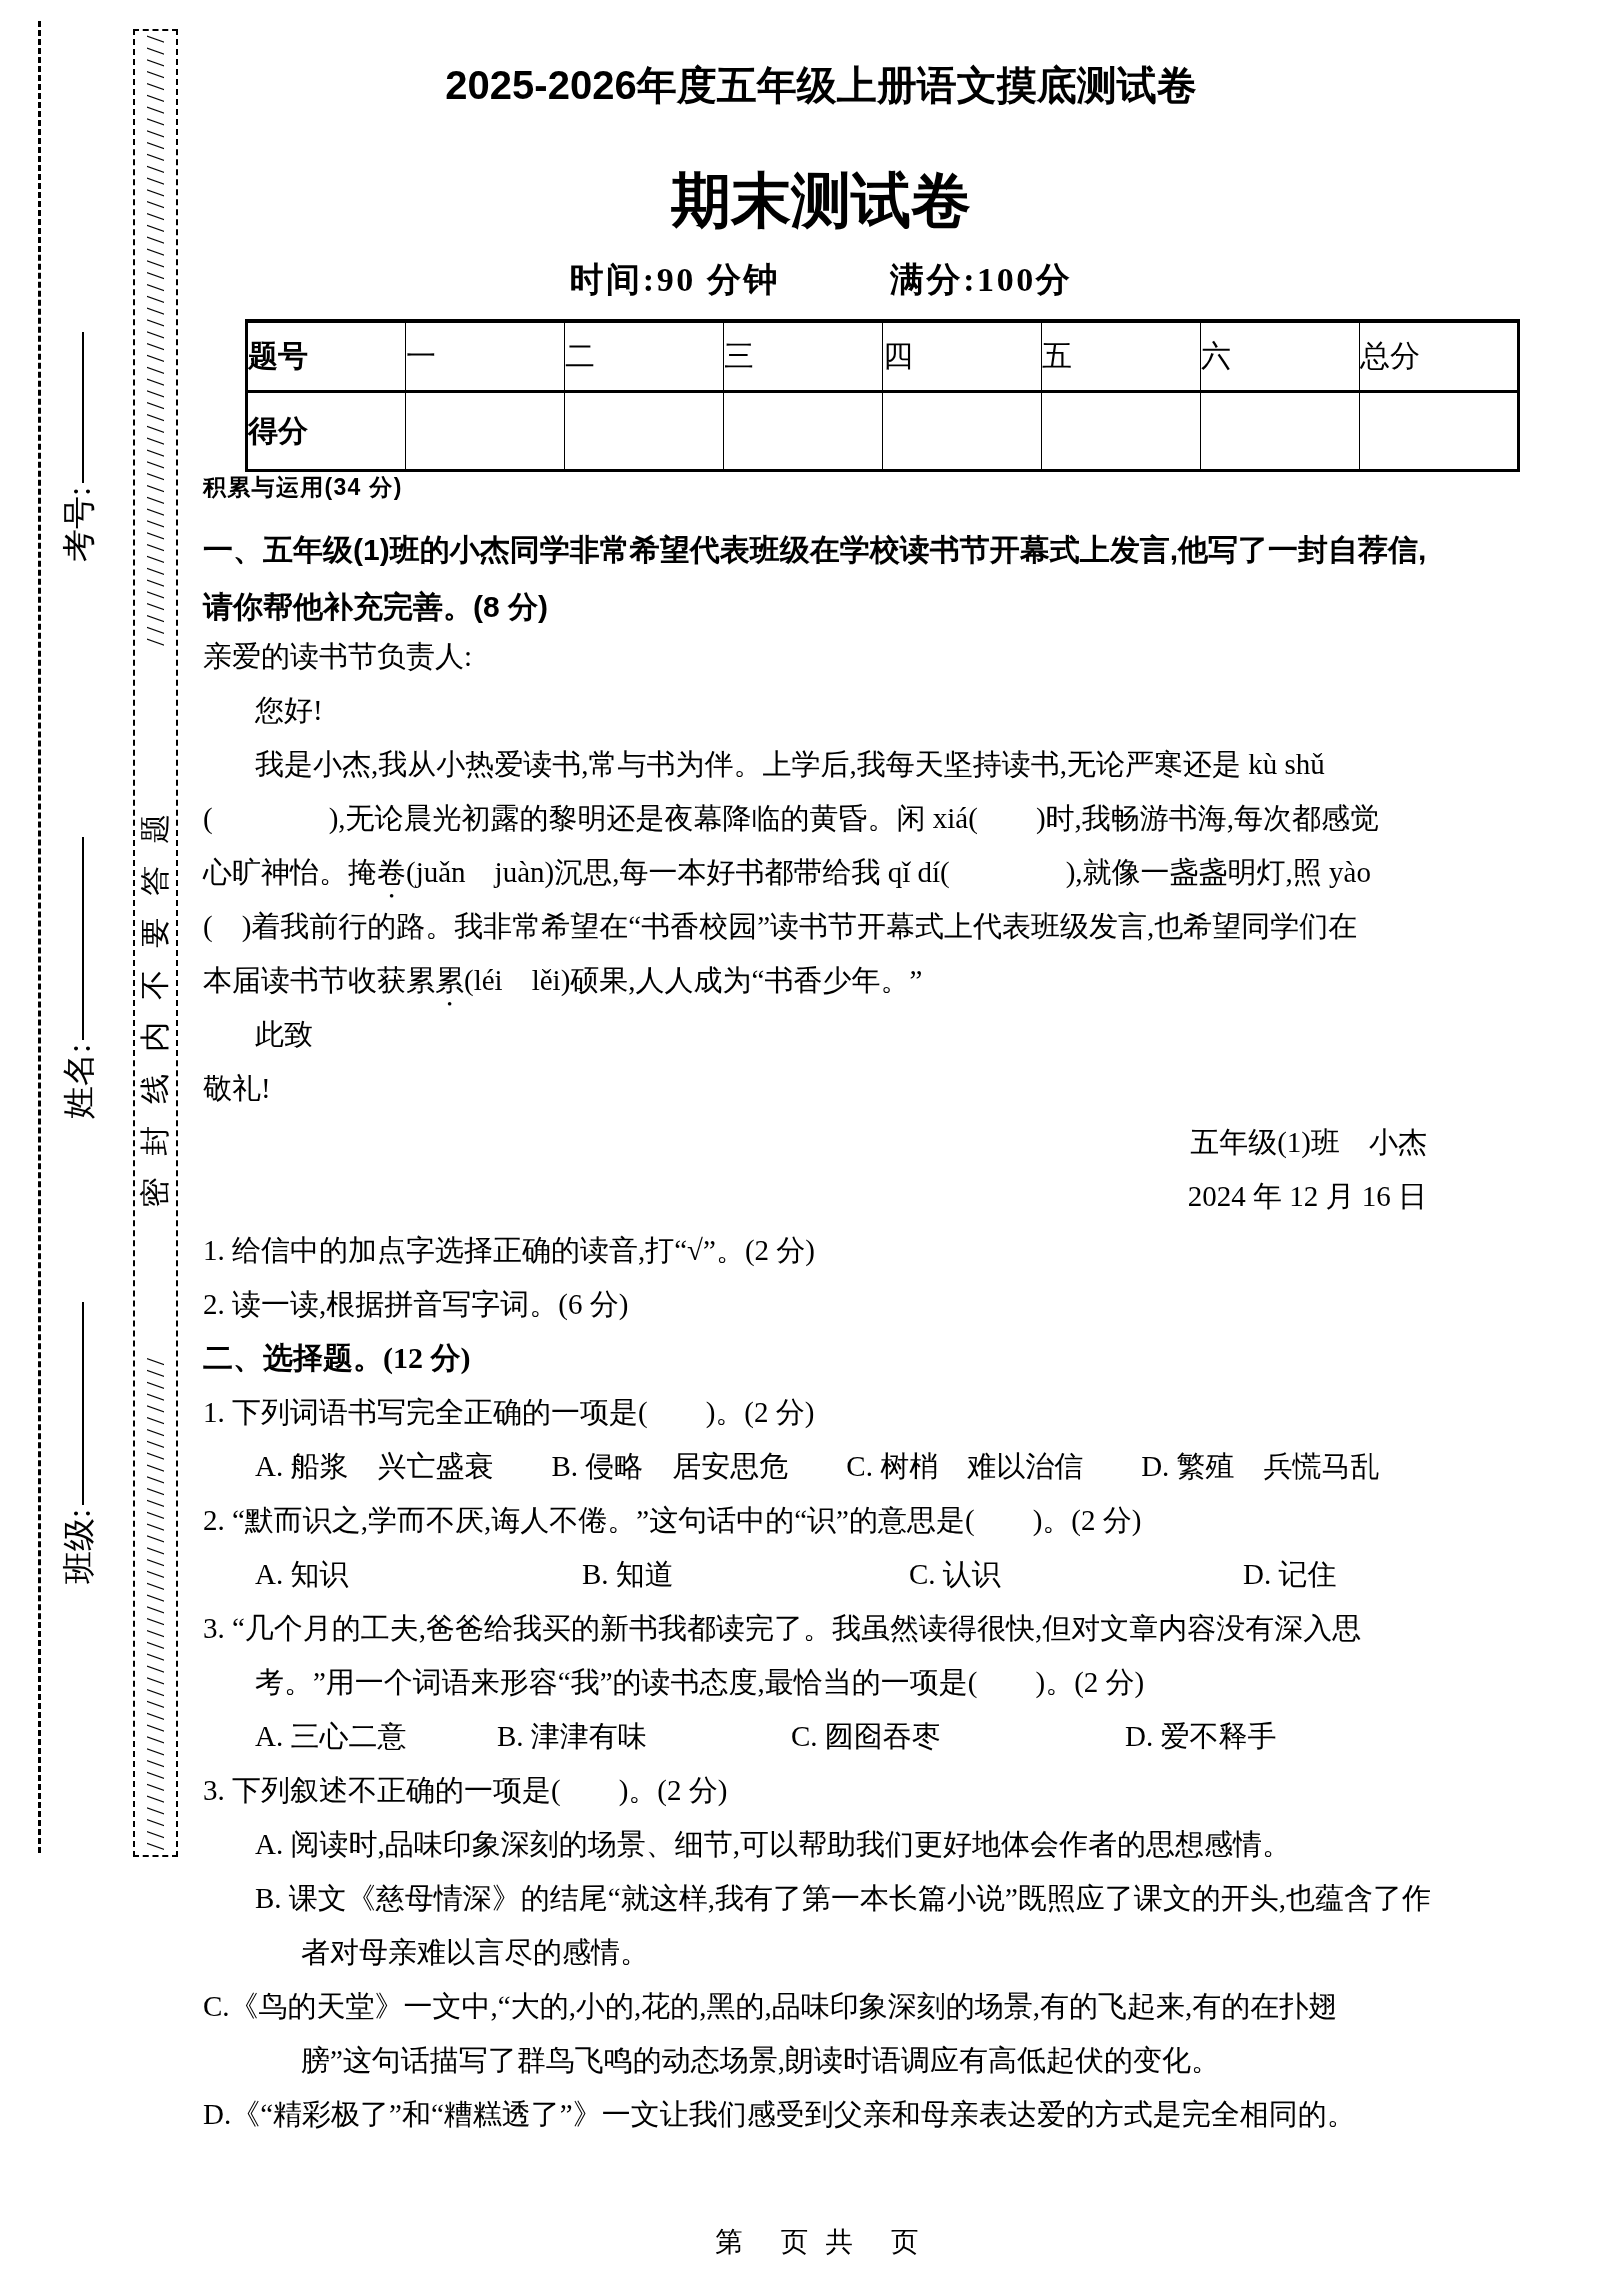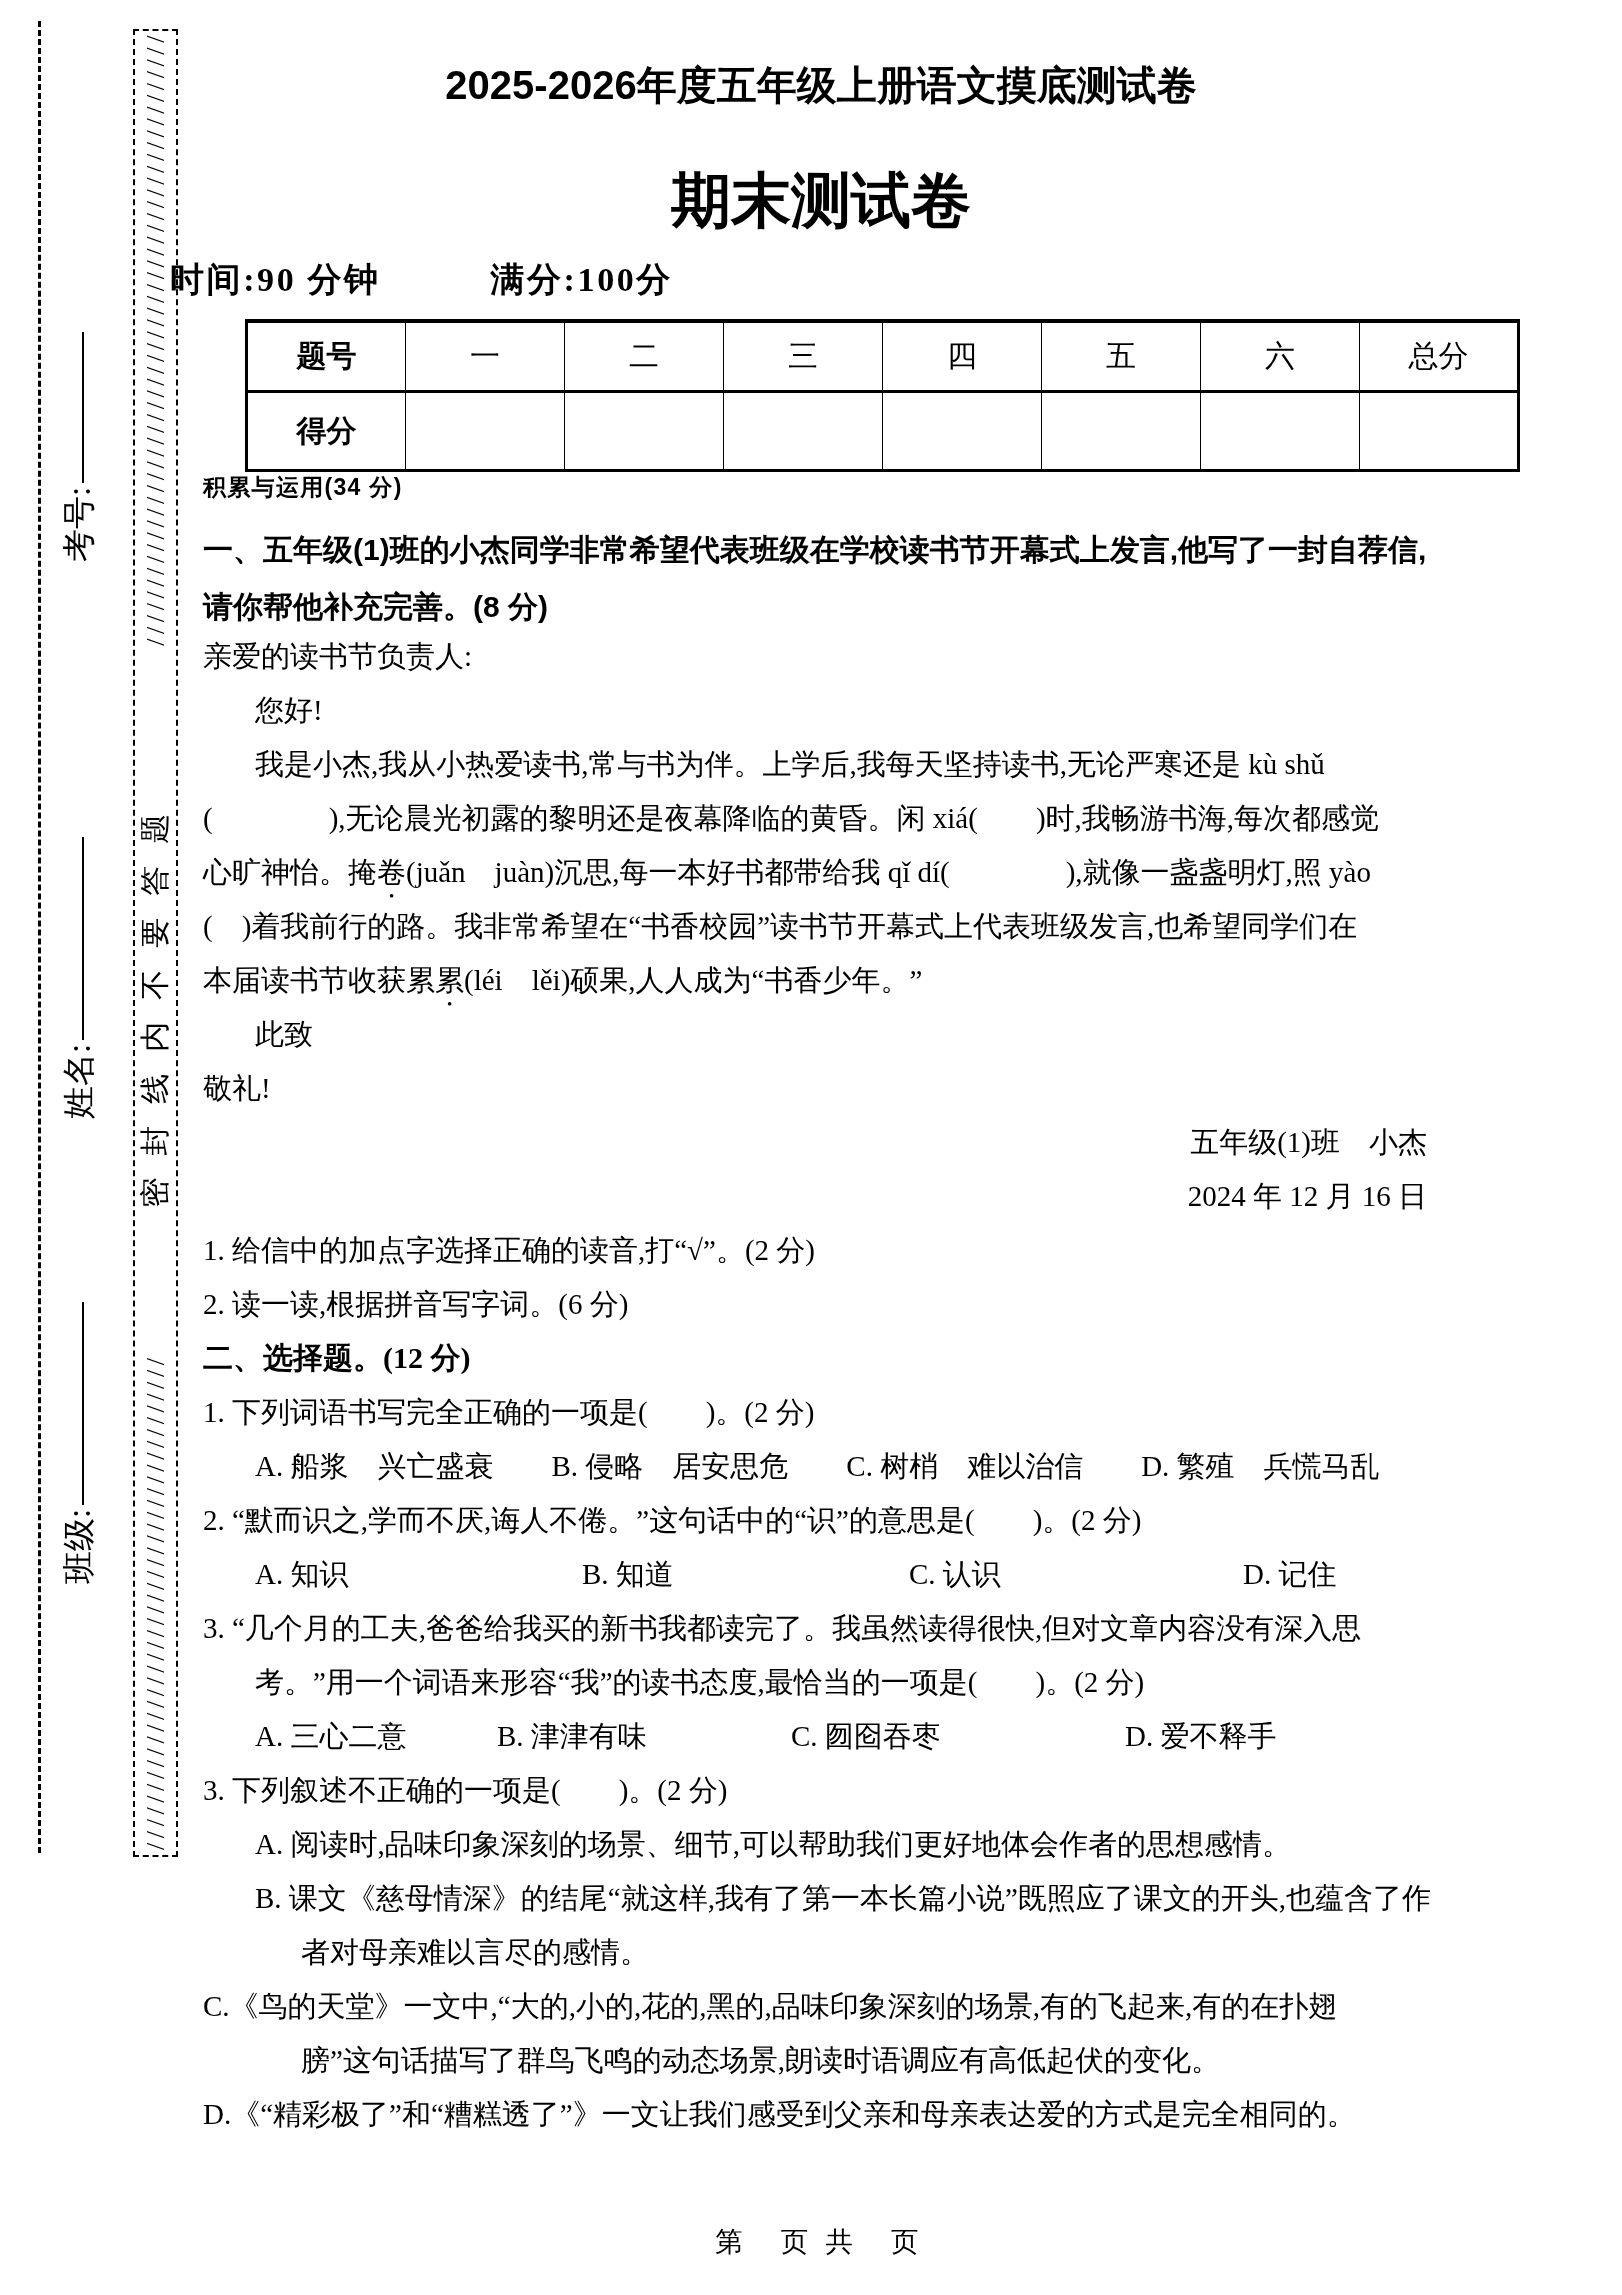--- a/index.html
+++ b/index.html
@@ -29,28 +29,28 @@
   .lab-banji   .side-inner{width:334px;transform:rotate(-90deg) translateX(-334px)}
   .ul{display:inline-block;border-bottom:2.6px solid #000;height:7.9px;margin-left:3.9px}
   .ul-230{width:151px}.ul-310{width:203px}
 
   
   .title{position:absolute;top:58px;left:170px;width:1302px;text-align:center;
          font-family:"Liberation Sans",sans-serif;font-weight:700;font-size:40px;
          white-space:nowrap}
   .subtitle{position:absolute;top:161px;left:170px;width:1302px;text-align:center;
             font-family:"Liberation Sans",sans-serif;font-weight:700;font-size:60px}
-  .meta{position:absolute;top:257px;left:170px;width:1302px;
+  .meta{position:absolute;top:257px;left:170px;width:1302px;text-align:center;
         font-weight:700;font-size:34px;letter-spacing:2.6px}
 
   
   .score-table{position:absolute;left:245px;top:319px;width:1275px;
                border-collapse:collapse;table-layout:fixed;
                border:3.3px solid #000;border-top-width:4.6px}
-  .score-table td{border:1.3px solid #000;text-align:center;font-size:30px;padding:0}
+  .score-table td{border:1.3px solid #000;text-align:left;font-size:30px;padding:0}
   .score-table tr:first-child td{height:67px;border-bottom-width:3.3px}
   .score-table tr:last-child td{height:76px}
   .score-table .rowhead{font-weight:700}
 
   .h1{position:absolute;left:203px;top:472px;width:1237px;
       font-family:"Liberation Sans",sans-serif;font-weight:700;font-size:23px;
       letter-spacing:1.3px}
 
   .intro{position:absolute;left:203px;top:521px;width:1263px;
          font-family:"Liberation Sans",sans-serif;font-weight:700;font-size:30px;

